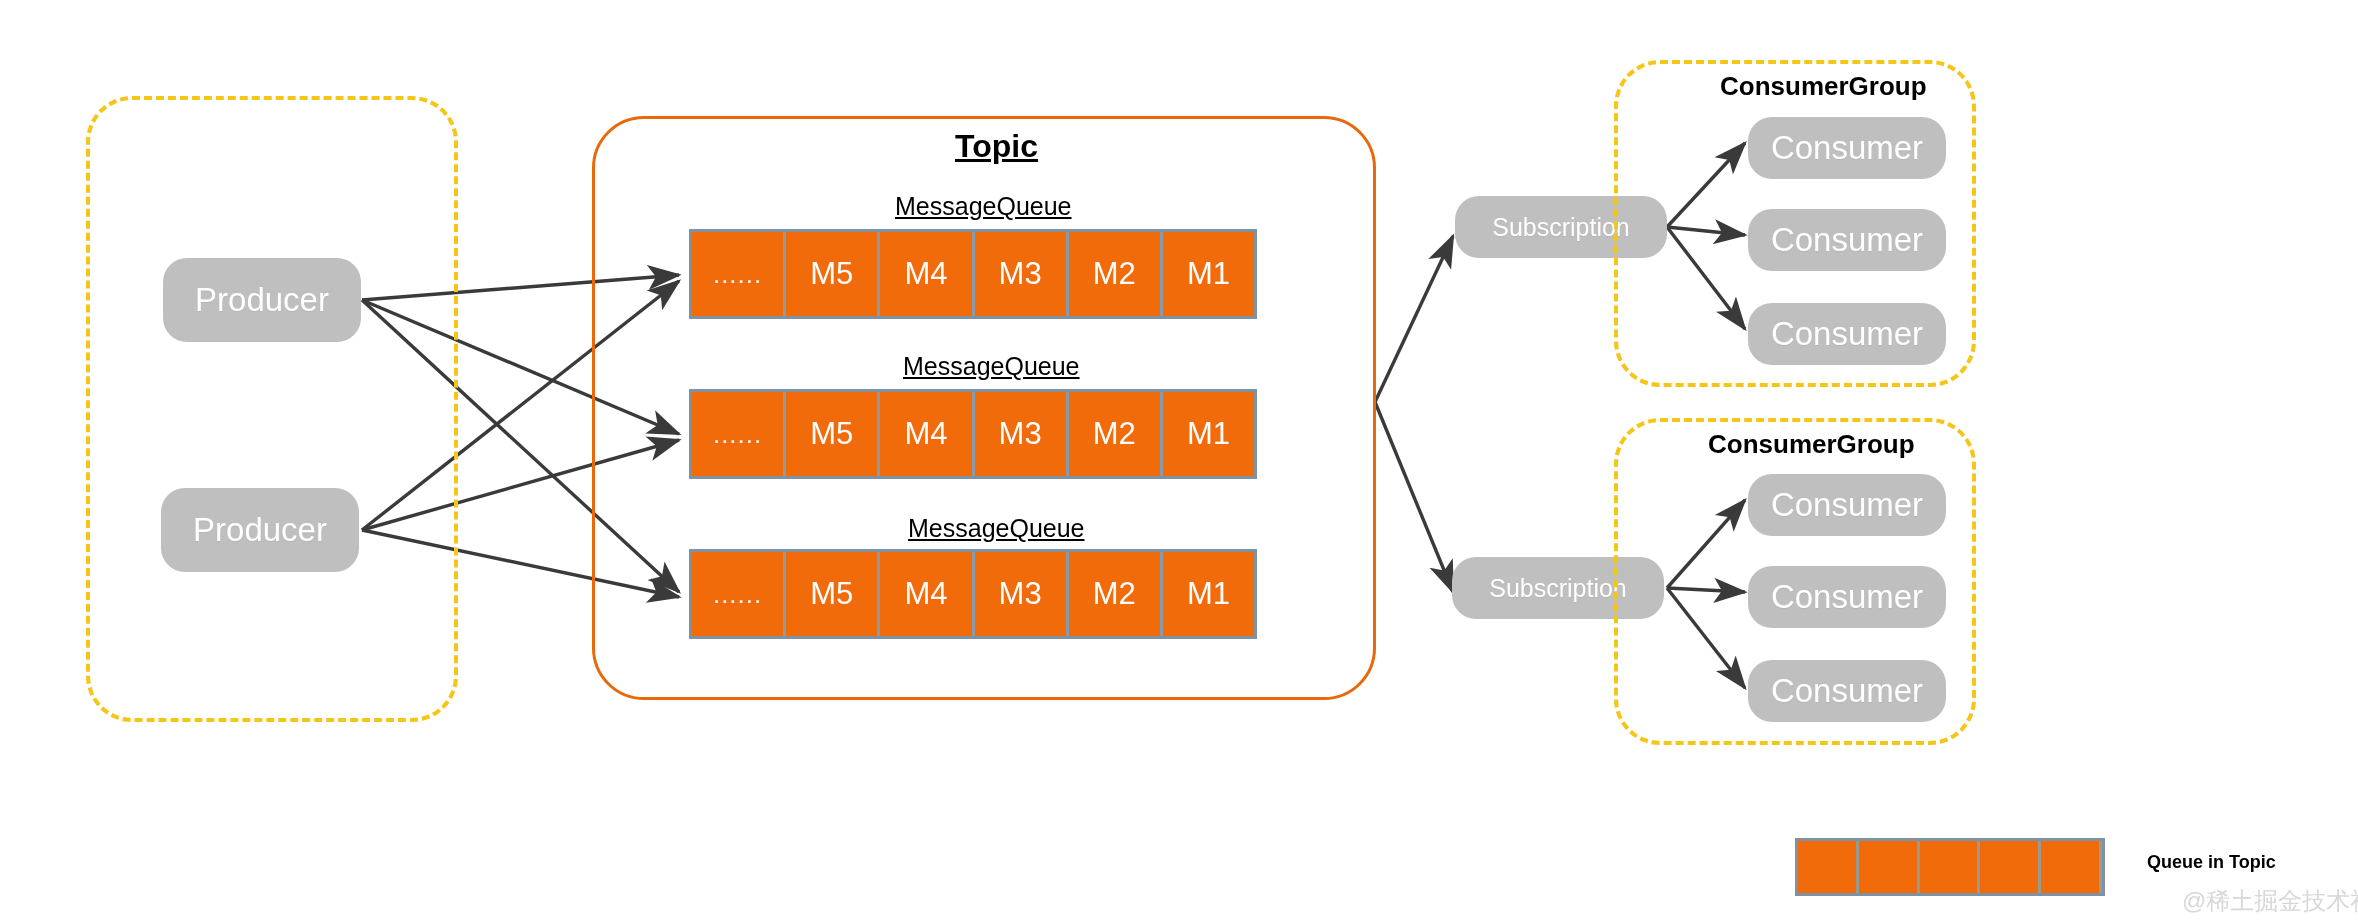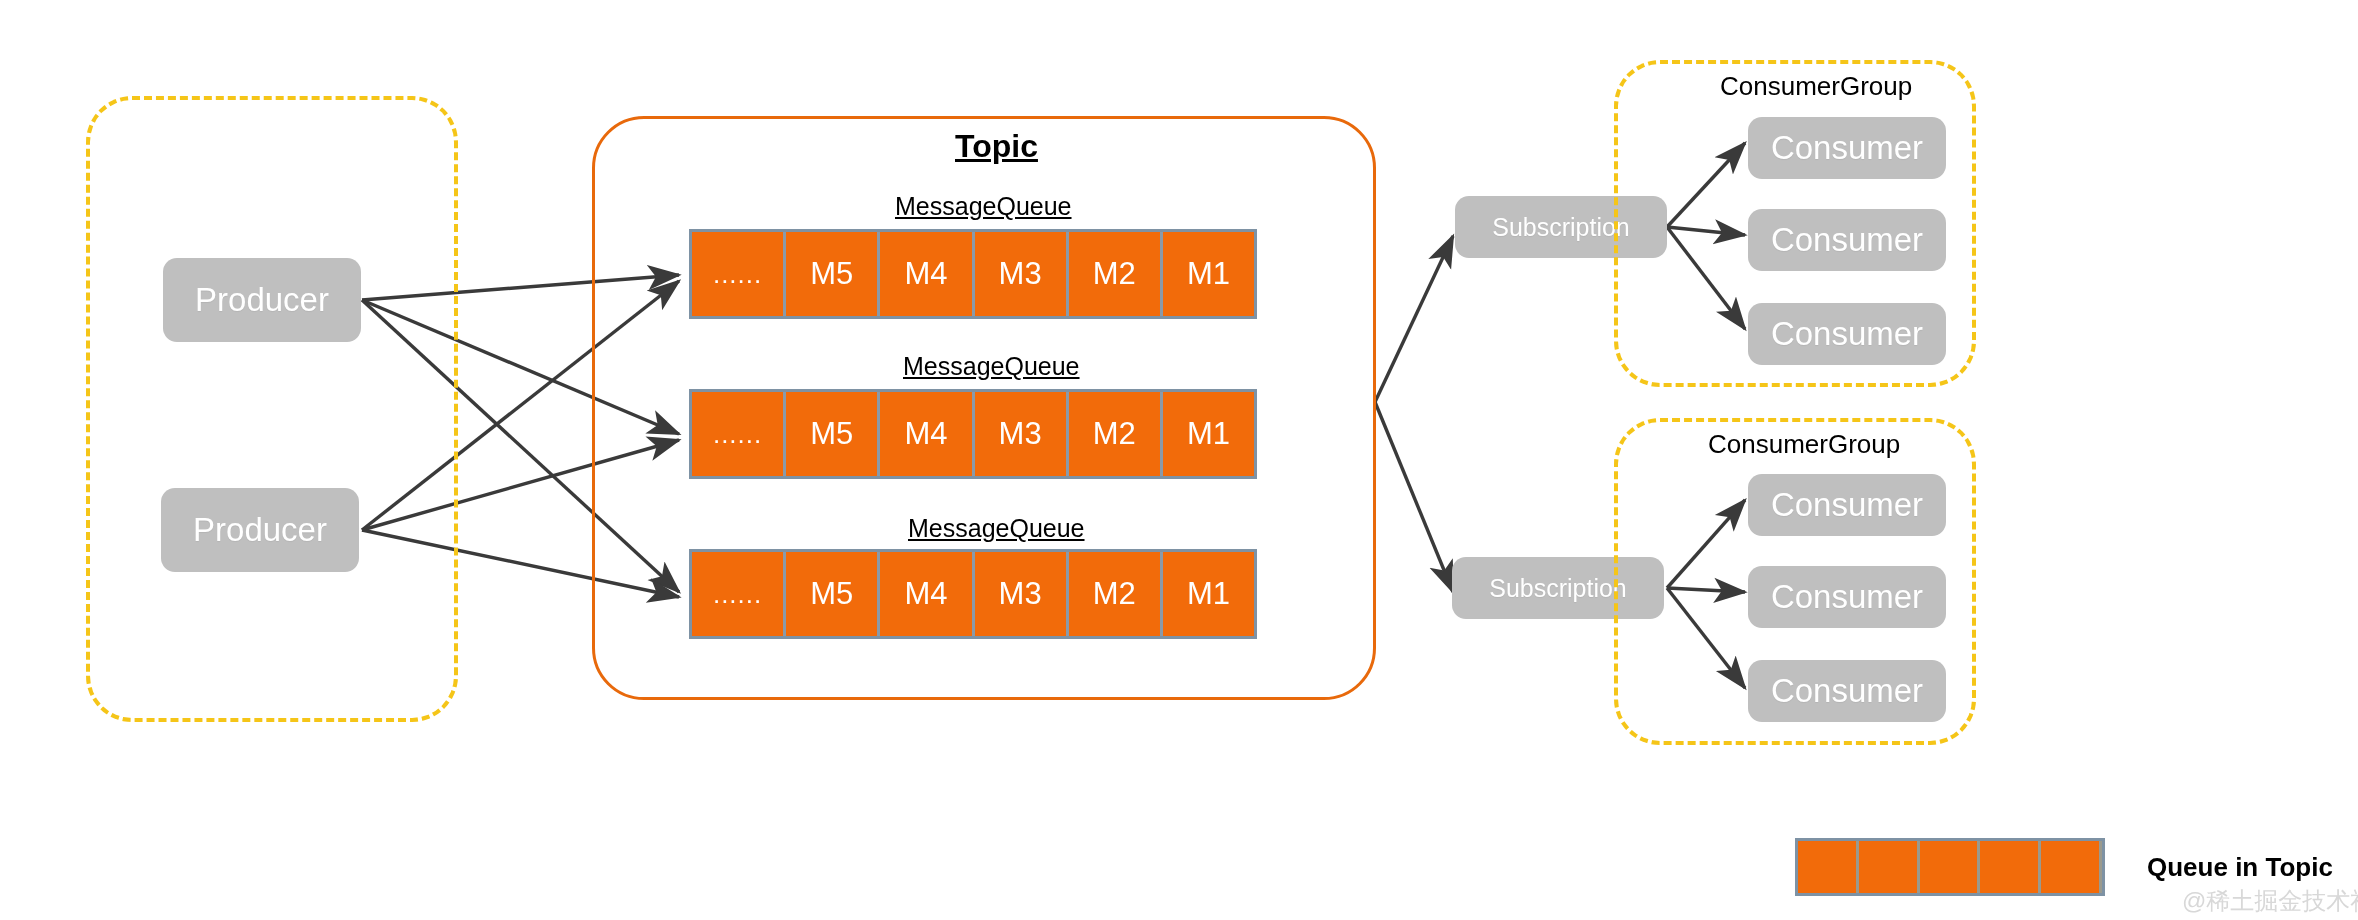--- a/index.html
+++ b/index.html
@@ -34,21 +34,21 @@
     border: 3px solid #E8690B;
     border-radius: 52px;
     box-sizing: border-box;
     background: transparent;
   }
 
   
   .node {
     position: absolute;
     background: #BFBFBF;
-    border-radius: 14px;
+    border-radius: 24px;
     box-sizing: border-box;
     display: flex;
     align-items: center;
     justify-content: center;
     color: #ffffff;
     text-shadow: 0 1px 1px rgba(0,0,0,0.06);
     user-select: none;
   }
   .node-producer { font-size: 33px; }
   .node-consumer { font-size: 33px; }
@@ -91,24 +91,24 @@
     font-weight: bold;
     text-decoration: underline;
   }
   .label-queue {
     font-size: 25px;
     font-weight: normal;
     text-decoration: underline;
   }
   .label-group {
     font-size: 26px;
-    font-weight: normal;
+    font-weight: bold;
   }
   .label-legend {
-    font-size: 26px;
+    font-size: 18px;
     font-weight: bold;
     text-align: right;
   }
   .watermark {
     position: absolute;
     font-size: 24px;
     color: #D8D8D8;
     white-space: nowrap;
     user-select: none;
   }

